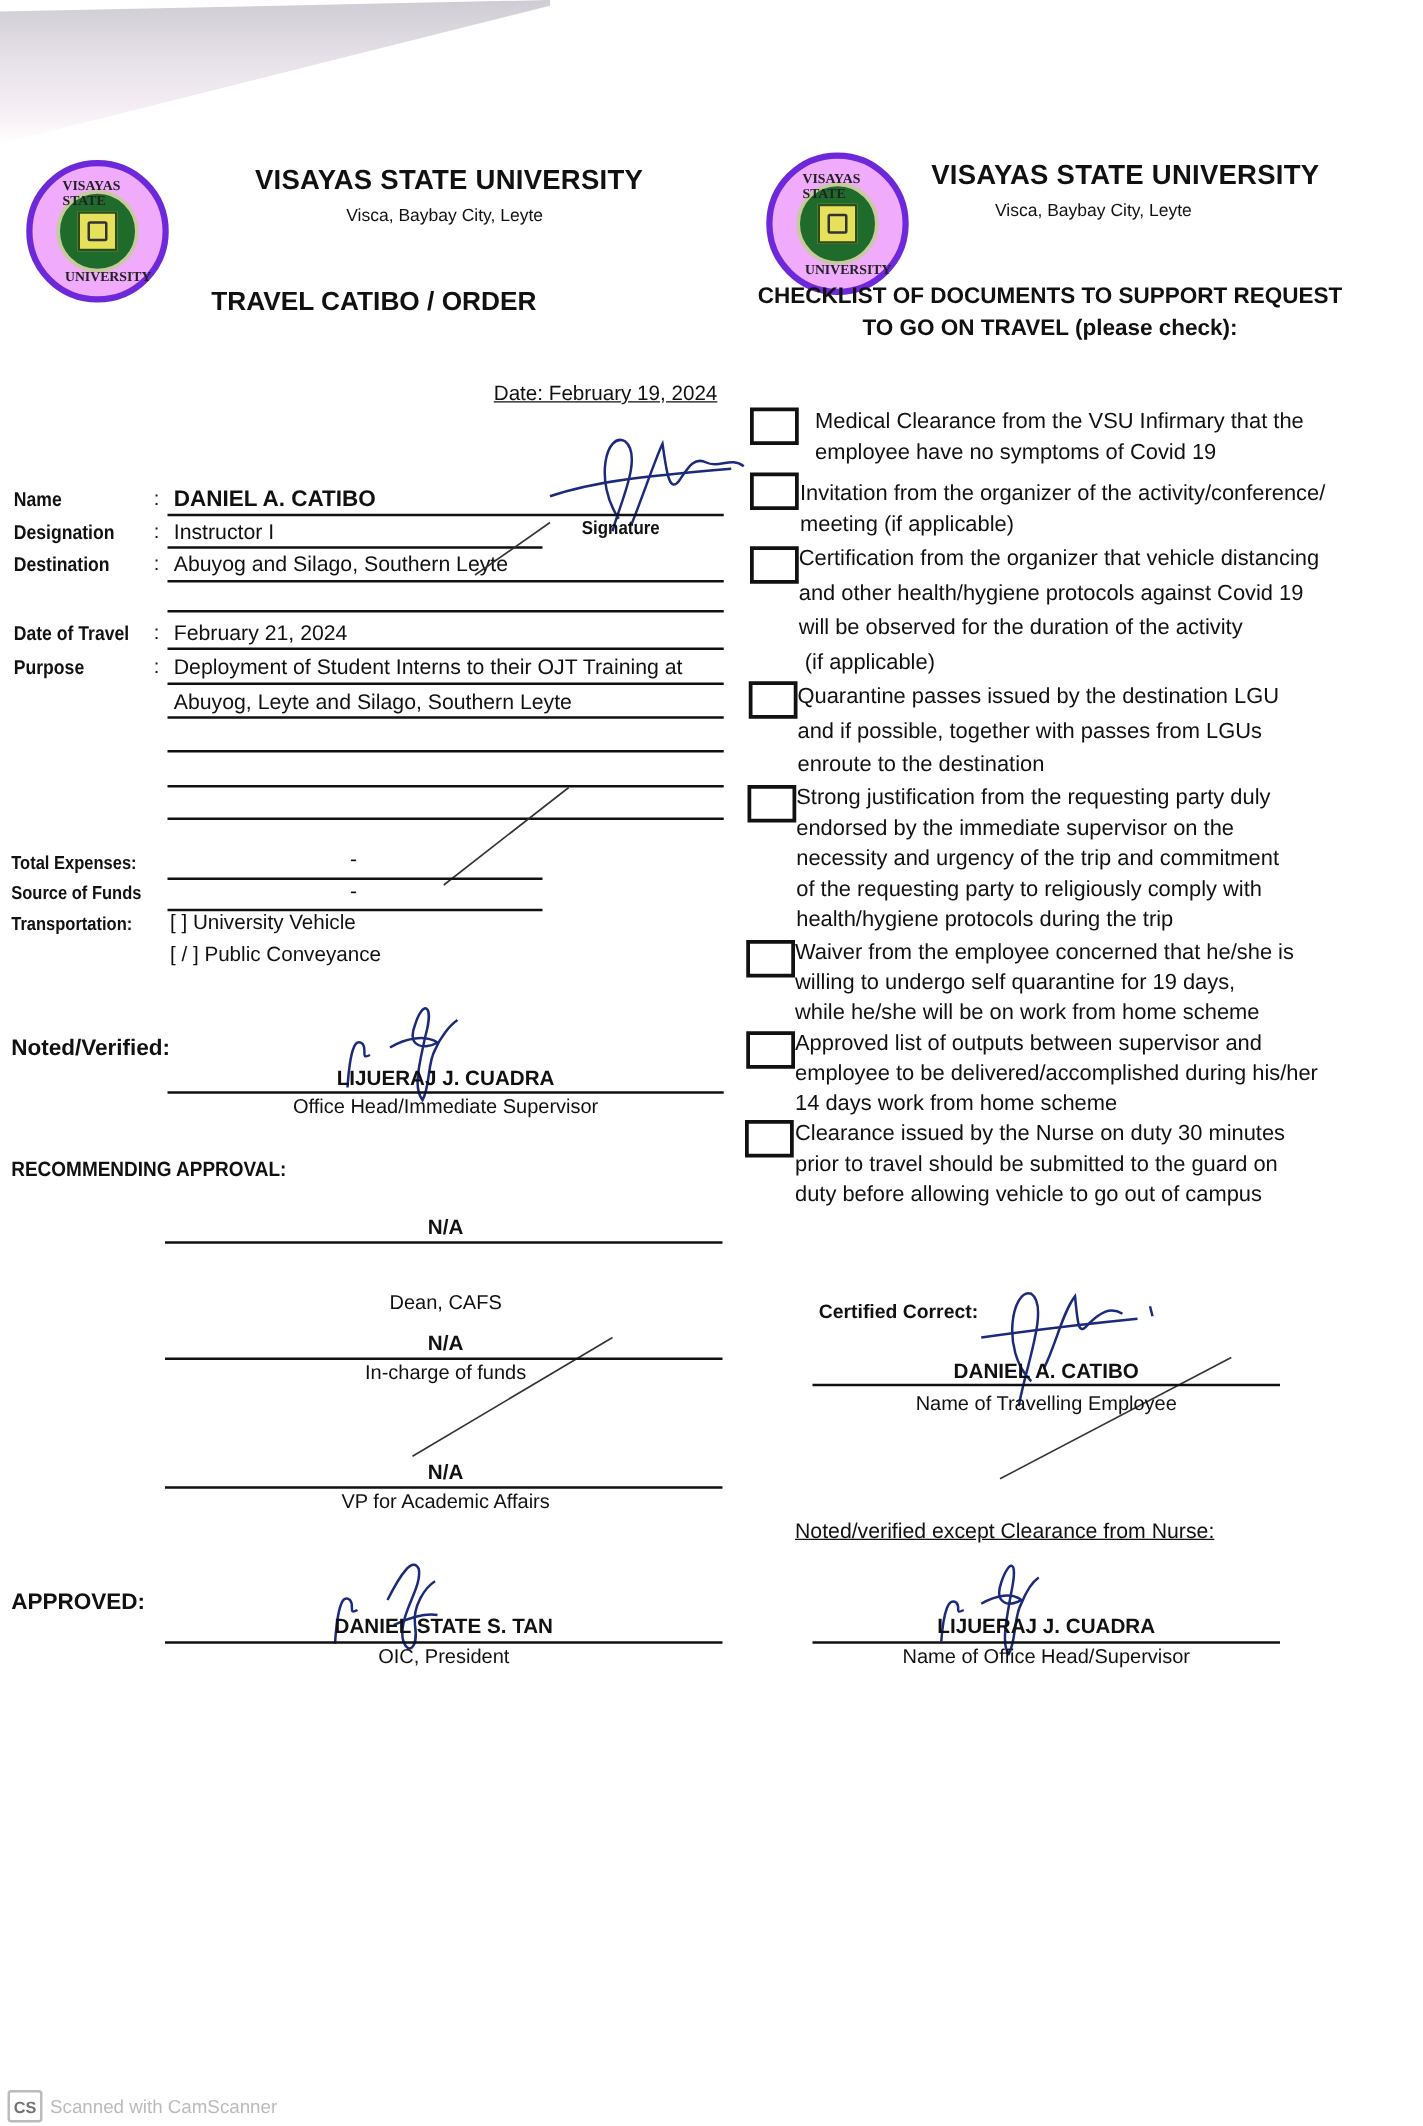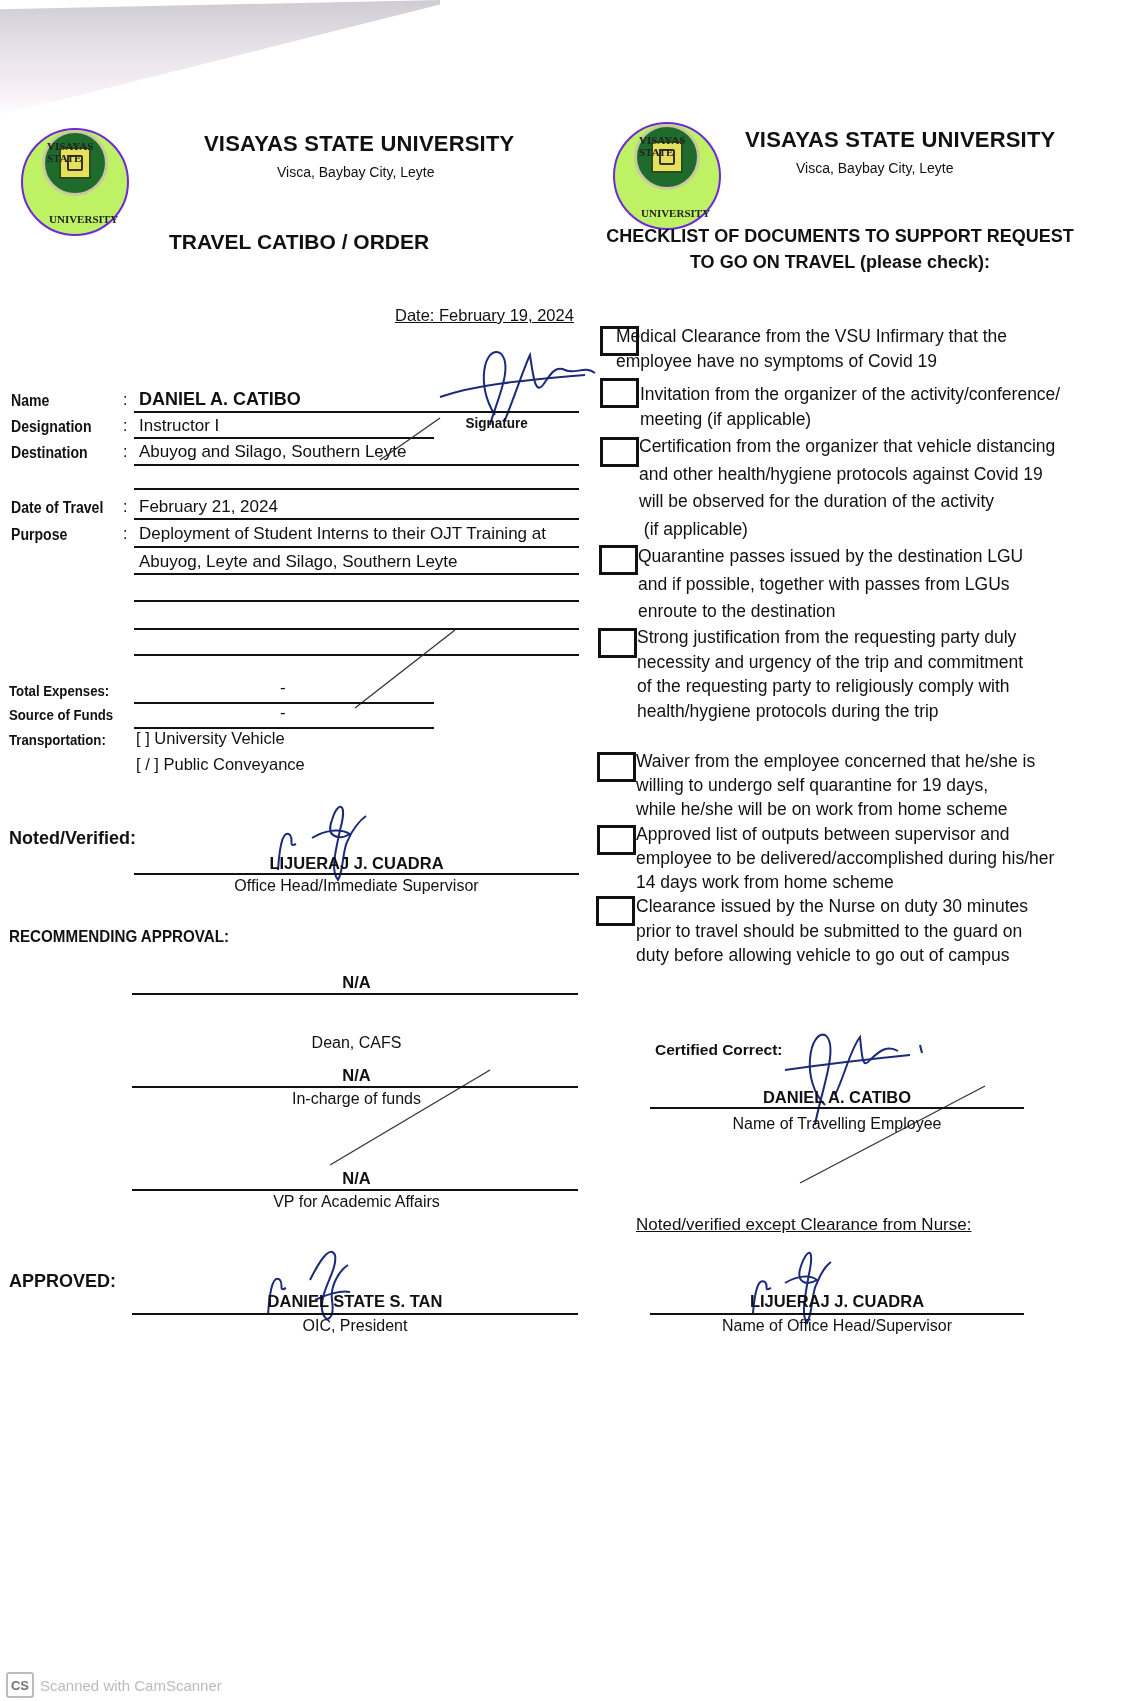--- a/index.html
+++ b/index.html
@@ -2,22 +2,22 @@
 <html><head>
 <meta charset="utf-8">
 <style>
   html, body { margin:0; padding:0; }
   body { width:1138px; height:1701px; background:#ffffff; position:relative; overflow:hidden;
          font-family:"Liberation Sans", sans-serif; color:#111; }
   .abs { position:absolute; }
   .shadow { left:0; top:0; width:440px; height:115px;
             background:linear-gradient(180deg,#c9c6cf 0%, #e3dde6 40%, #f6eef4 80%, #ffffff 100%);
             clip-path:polygon(0 8%, 100% 0, 100% 4%, 0 100%); opacity:0.9; }
-  .logo { width:104px; height:104px; border-radius:50%; border:2px solid #6d28d9; background:#bef264;
-          display:flex; justify-content:center; }
+  .logo { width:104px; height:104px; border-radius:50%; border:5px solid #6d28d9; background:#f0abfc;
+          display:flex; align-items:center; justify-content:center; }
   .logo .ring { width:60px; height:60px; border-radius:50%; background:#1f6b2c; display:flex;
                 align-items:center; justify-content:center; border:3px solid #c9c9a0; }
   .logo .sq { width:28px; height:28px; background:#e6e05a; border:2px solid #2a4d1f; display:flex;
               align-items:center; justify-content:center; }
   .logo .core { width:12px; height:12px; border:2px solid #333; border-radius:2px; }
   .logo .txt { position:absolute; font-family:"Liberation Serif", serif; font-weight:bold; font-size:11px; color:#222; }
   .uni { font-weight:bold; font-size:22px; letter-spacing:0.2px; white-space:nowrap; }
   .addr { font-size:14px; white-space:nowrap; }
   .h2 { font-weight:bold; font-size:21px; white-space:nowrap; }
   .h3 { font-weight:bold; font-size:18px; white-space:nowrap; text-align:center; }
@@ -157,21 +157,21 @@
 <svg class="abs" style="left:260px;top:1240px;" width="110" height="90">
   <path class="ink" d="M8 75 C10 45,14 35,20 40 C24 45,18 52,26 48"></path>
   <path class="ink" d="M50 40 C60 20,70 5,75 15 C78 30,60 50,62 70 C65 85,75 80,72 60 C70 45,80 30,88 25"></path>
   <path class="ink" d="M55 60 C65 55,80 50,90 52"></path>
 </svg>
 <div class="abs sig-name center" style="left:132px;top:1292px;width:446px;">DANIEL STATE S. TAN</div>
 <div class="abs line" style="left:132px;top:1313px;width:446px;"></div>
 <div class="abs sig-title center" style="left:132px;top:1317px;width:446px;">OIC, President</div>
 
 <div class="abs ck-box" style="left:600px;top:326px;"></div>
-<div class="abs ck-text" style="left:616px;top:324px;">
+<div class="abs ck-text" style="left:652px;top:324px;">
   <div>Medical Clearance from the VSU Infirmary that the</div>
   <div>employee have no symptoms of Covid 19</div>
 </div>
 
 <div class="abs ck-box" style="left:600px;top:378px;"></div>
 <div class="abs ck-text" style="left:640px;top:382px;">
   <div>Invitation from the organizer of the activity/conference/</div>
   <div>meeting (if applicable)</div>
 </div>
 
@@ -186,20 +186,21 @@
 <div class="abs ck-box" style="left:599px;top:545px;"></div>
 <div class="abs ck-text" style="left:638px;top:543px;line-height:27.5px;">
   <div>Quarantine passes issued by the destination LGU</div>
   <div>and if possible, together with passes from LGUs</div>
   <div>enroute to the destination</div>
 </div>
 
 <div class="abs ck-box" style="left:598px;top:628px;"></div>
 <div class="abs ck-text" style="left:637px;top:625px;line-height:24.5px;">
   <div>Strong justification from the requesting party duly</div>
+  <div>endorsed by the immediate supervisor on the</div>
   <div>necessity and urgency of the trip and commitment</div>
   <div>of the requesting party to religiously comply with</div>
   <div>health/hygiene protocols during the trip</div>
 </div>
 
 <div class="abs ck-box" style="left:597px;top:752px;"></div>
 <div class="abs ck-text" style="left:636px;top:749px;line-height:24px;">
   <div>Waiver from the employee concerned that he/she is</div>
   <div>willing to undergo self quarantine for 19 days,</div>
   <div>while he/she will be on work from home scheme</div>

